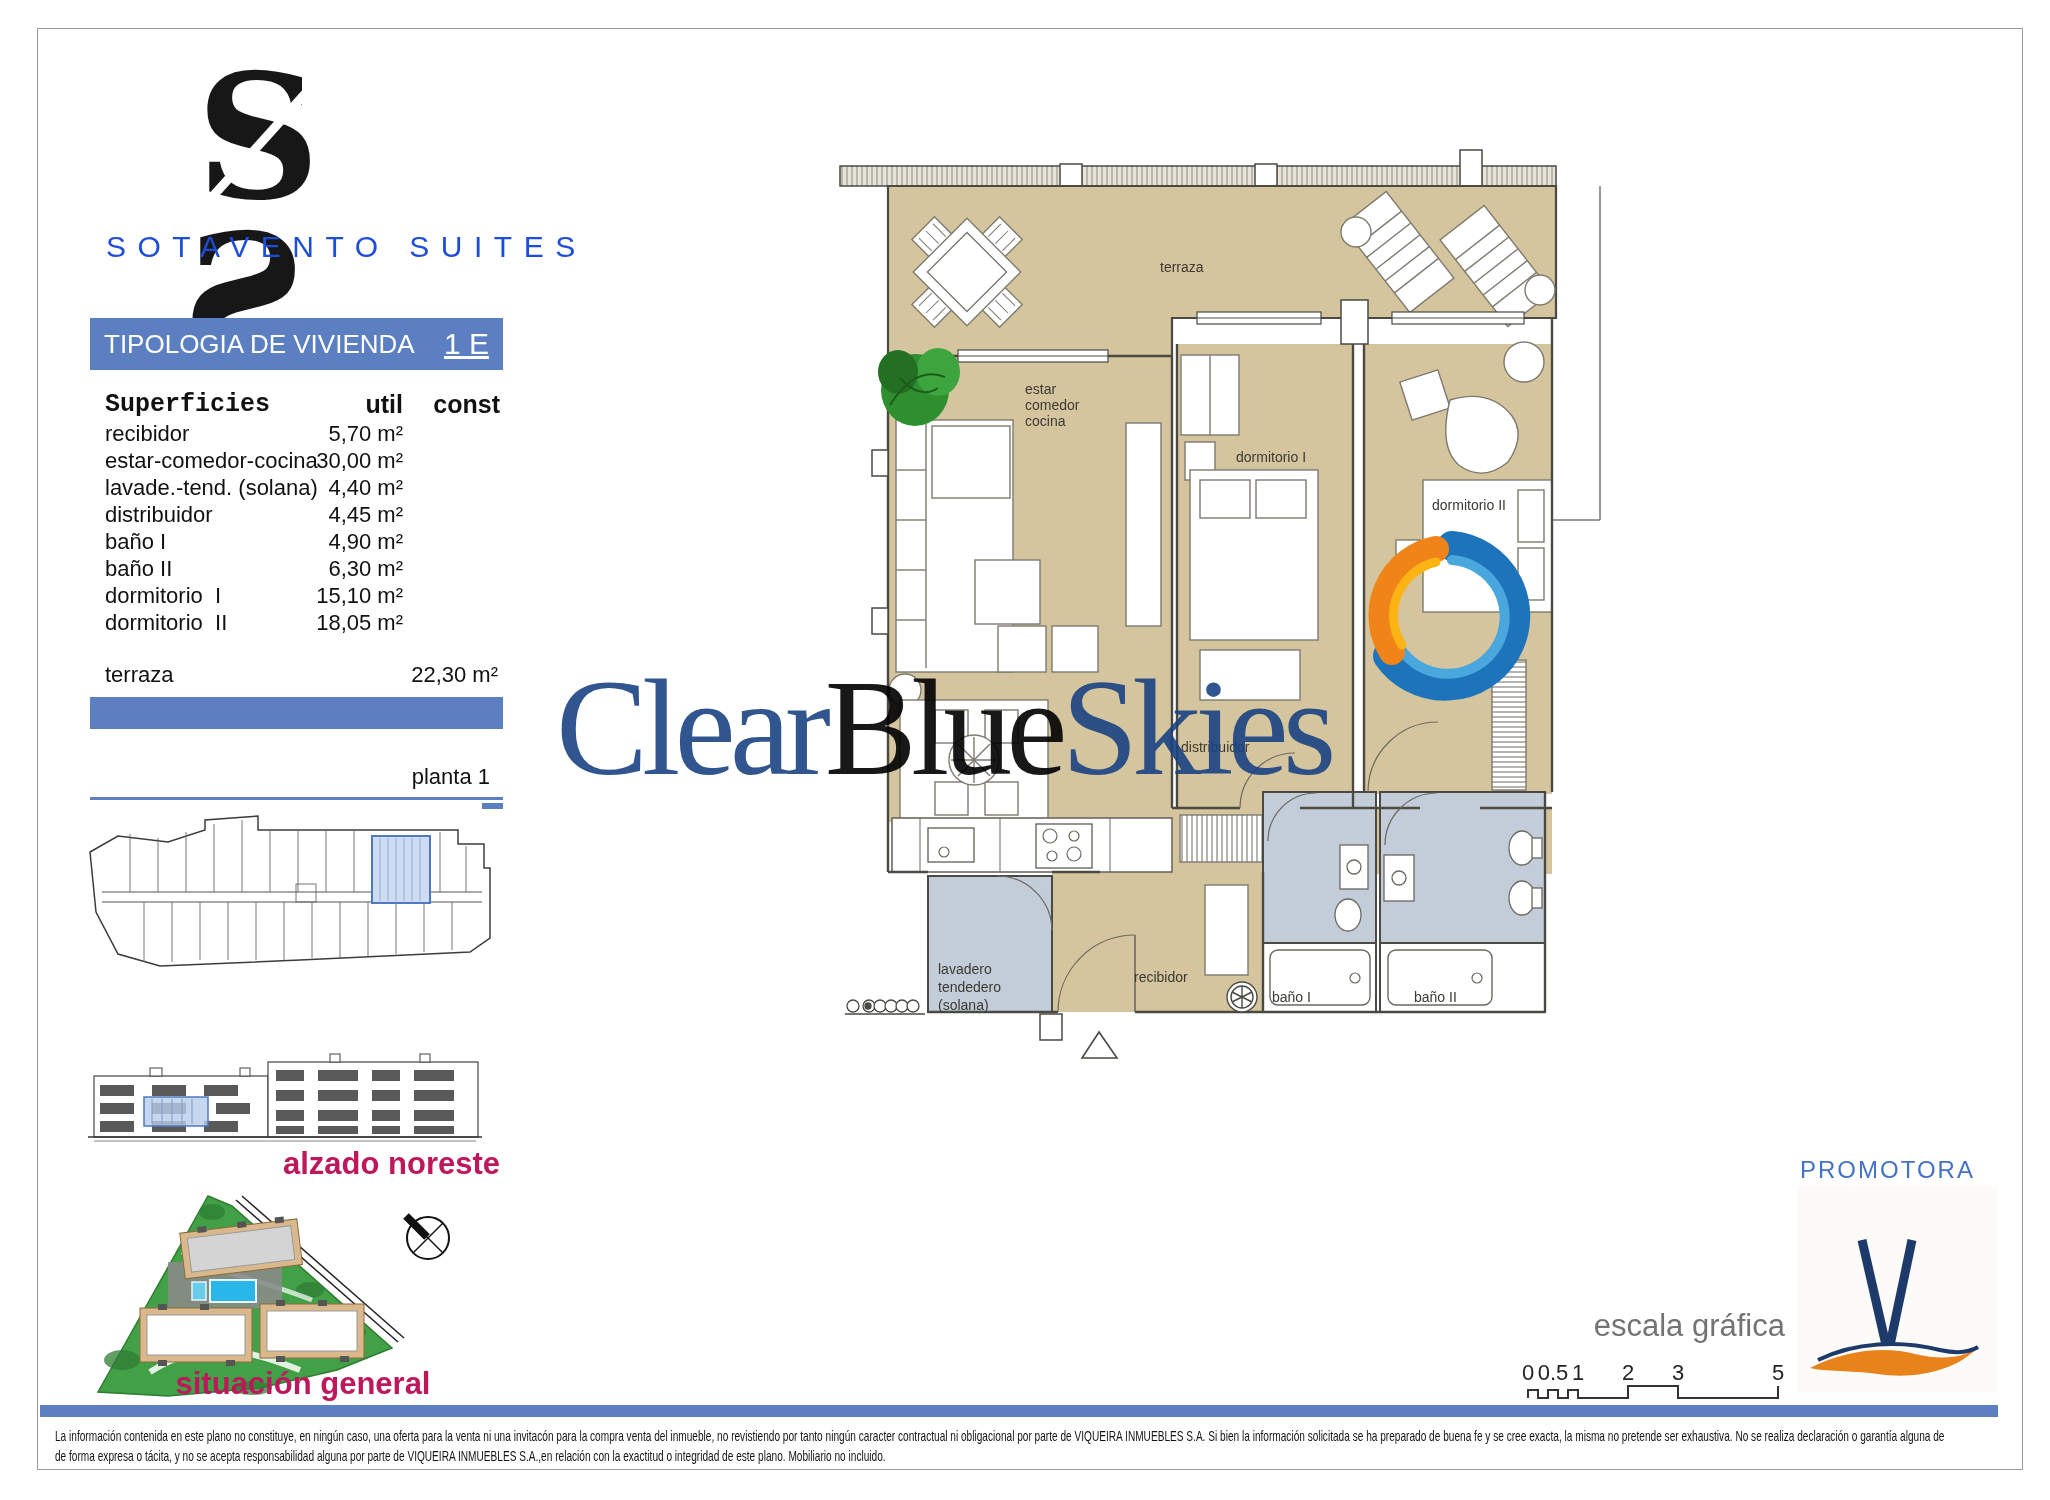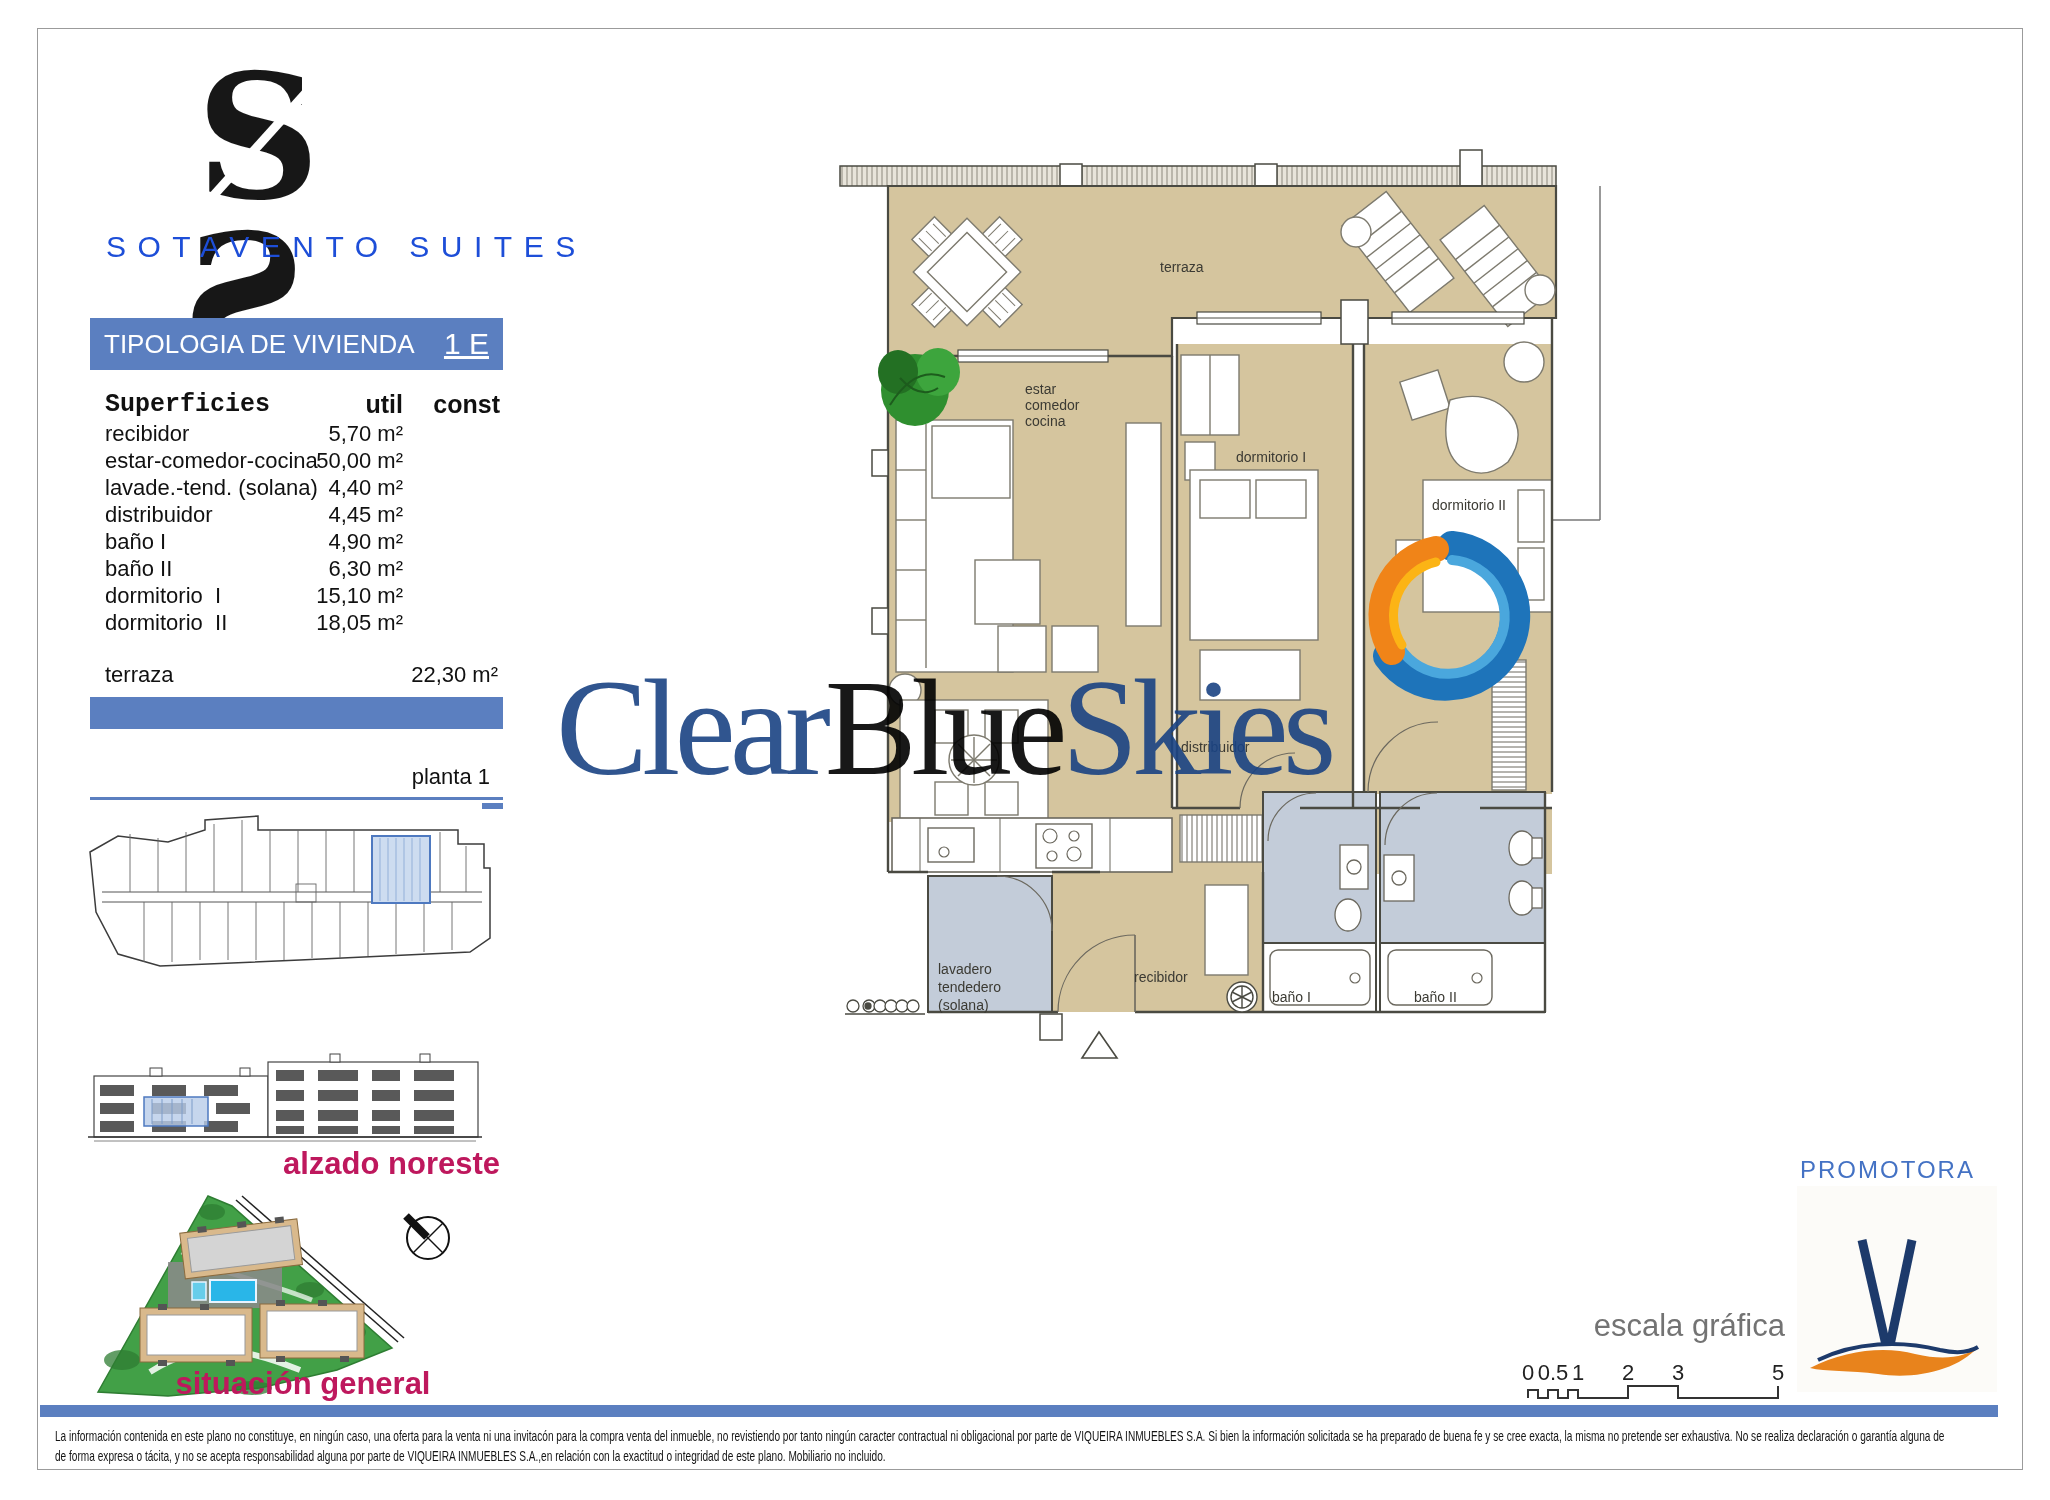--- a/index.html
+++ b/index.html
@@ -78,21 +78,21 @@
     <span class="c1">util</span>
     <span class="c2">const</span>
   </div>
   <div class="srow abs" style="top:421px">
       <span class="l">recibidor</span>
       <span class="v1">5,70 m²</span>
       <span class="v2"></span>
     </div>
   <div class="srow abs" style="top:448px">
       <span class="l">estar-comedor-cocina</span>
-      <span class="v1">50,00 m²</span>
+      <span class="v1">30,00 m²</span>
       <span class="v2"></span>
     </div>
   <div class="srow abs" style="top:475px">
       <span class="l">lavade.-tend. (solana)</span>
       <span class="v1">4,40 m²</span>
       <span class="v2"></span>
     </div>
   <div class="srow abs" style="top:502px">
       <span class="l">distribuidor</span>
       <span class="v1">4,45 m²</span>

